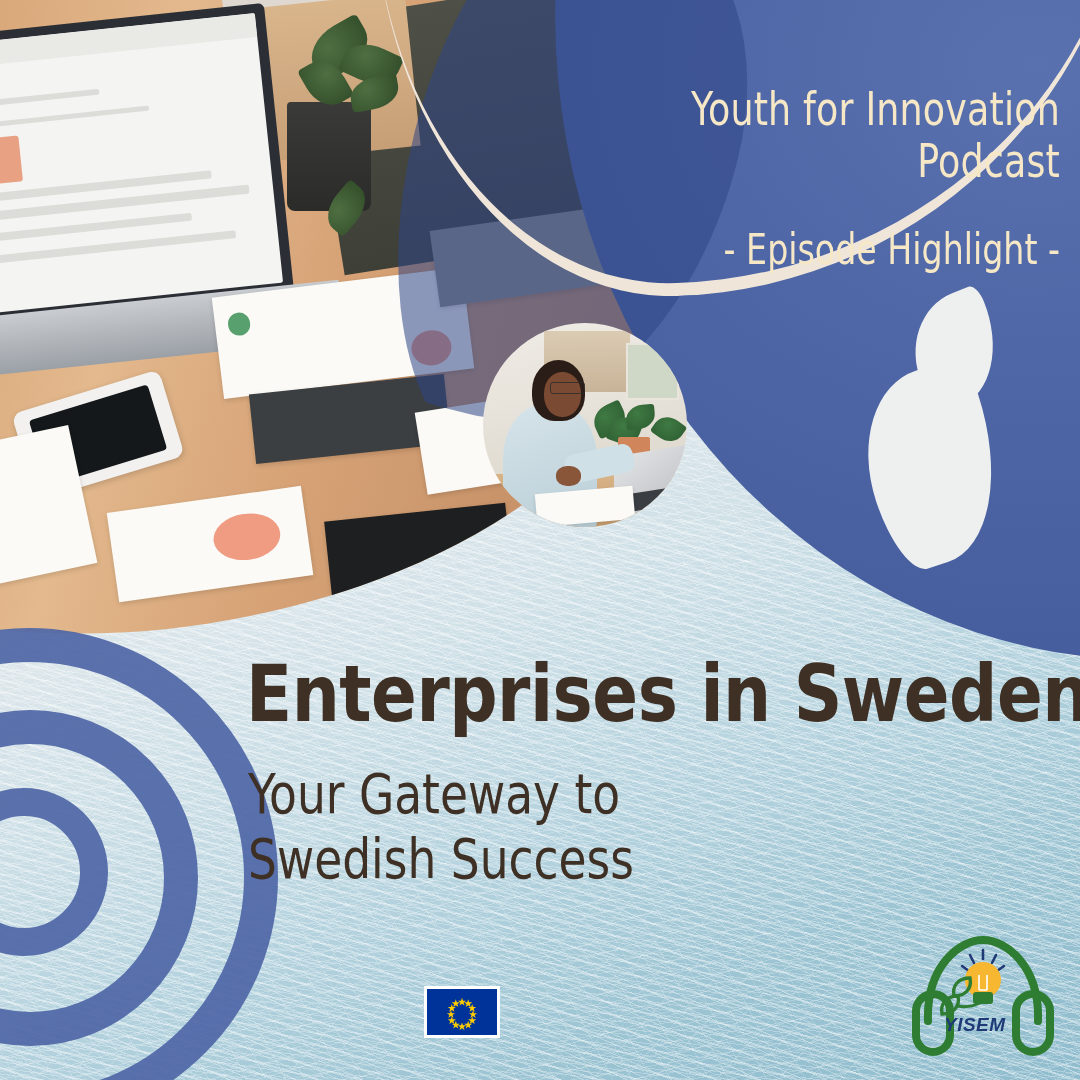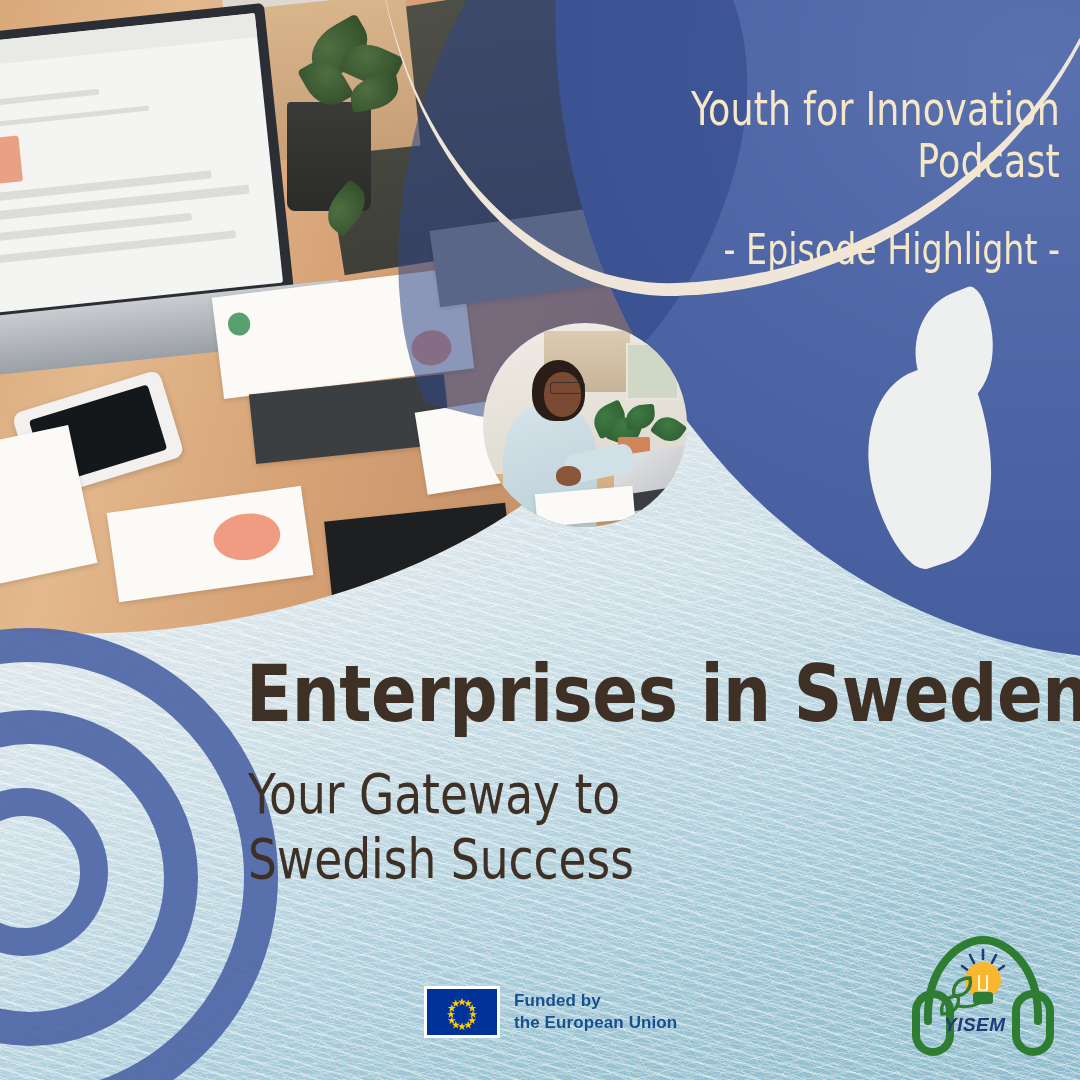--- a/index.html
+++ b/index.html
@@ -437,24 +437,20 @@
           <polygon points="53,25 54.1,28.3 57.6,28.3 54.8,30.4 55.9,33.7 53,31.6 50.1,33.7 51.2,30.4 48.4,28.3 51.9,28.3" transform="translate(-2.5,-1)"></polygon>
           <polygon points="23,25 24.1,28.3 27.6,28.3 24.8,30.4 25.9,33.7 23,31.6 20.1,33.7 21.2,30.4 18.4,28.3 21.9,28.3" transform="translate(2.5,-1)"></polygon>
           <polygon points="51,32.5 52.1,35.8 55.6,35.8 52.8,37.9 53.9,41.2 51,39.1 48.1,41.2 49.2,37.9 46.4,35.8 49.9,35.8" transform="translate(-1.5,-1.5)"></polygon>
           <polygon points="25,32.5 26.1,35.8 29.6,35.8 26.8,37.9 27.9,41.2 25,39.1 22.1,41.2 23.2,37.9 20.4,35.8 23.9,35.8" transform="translate(1.5,-1.5)"></polygon>
           <polygon points="45.5,38 46.6,41.3 50.1,41.3 47.3,43.4 48.4,46.7 45.5,44.6 42.6,46.7 43.7,43.4 40.9,41.3 44.4,41.3" transform="translate(-0.5,-2)"></polygon>
           <polygon points="30.5,38 31.6,41.3 35.1,41.3 32.3,43.4 33.4,46.7 30.5,44.6 27.6,46.7 28.7,43.4 25.9,41.3 29.4,41.3" transform="translate(0.5,-2)"></polygon>
           <polygon points="38,40 39.1,43.3 42.6,43.3 39.8,45.4 40.9,48.7 38,46.6 35.1,48.7 36.2,45.4 33.4,43.3 36.9,43.3" transform="translate(0,-2.2)"></polygon>
         </g>
       </svg>
     </div>
-    <div class="eu-text">
-      <div>Funded by</div>
-      <div>the European Union</div>
-    </div>
   </div>
 
   <div class="yisem-logo">
     <svg viewBox="0 0 150 140" width="150" height="140">
 
       <path d="M20 95 C 18 40, 52 14, 75 14 C 98 14, 132 40, 130 95" fill="none" stroke="#2e7d32" stroke-width="8" stroke-linecap="round"></path>
 
       <rect x="8" y="68" width="34" height="58" rx="17" fill="none" stroke="#2e7d32" stroke-width="8"></rect>
 
       <rect x="108" y="68" width="34" height="58" rx="17" fill="none" stroke="#2e7d32" stroke-width="8"></rect>

